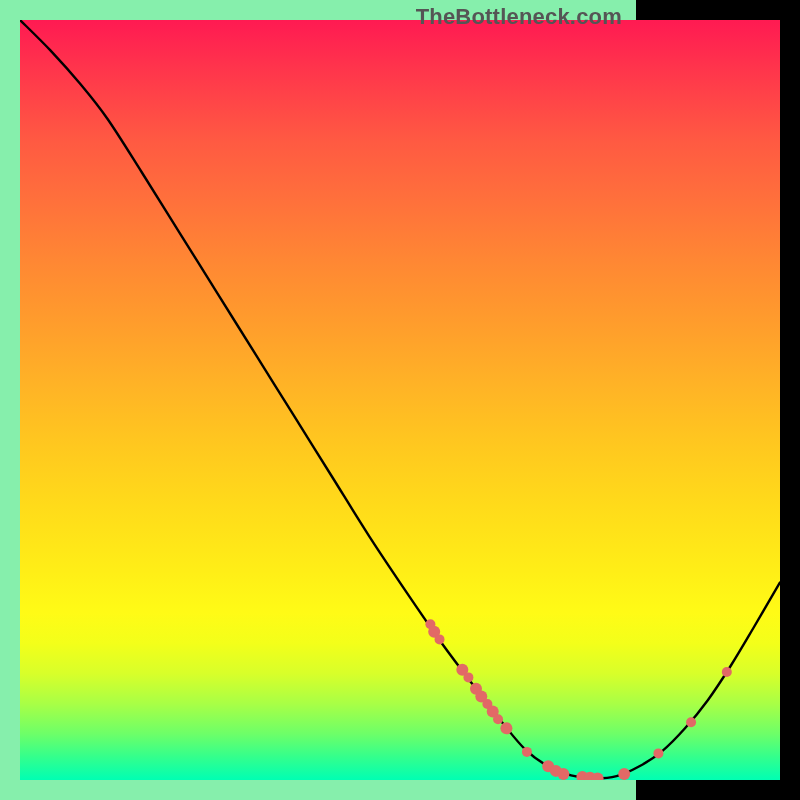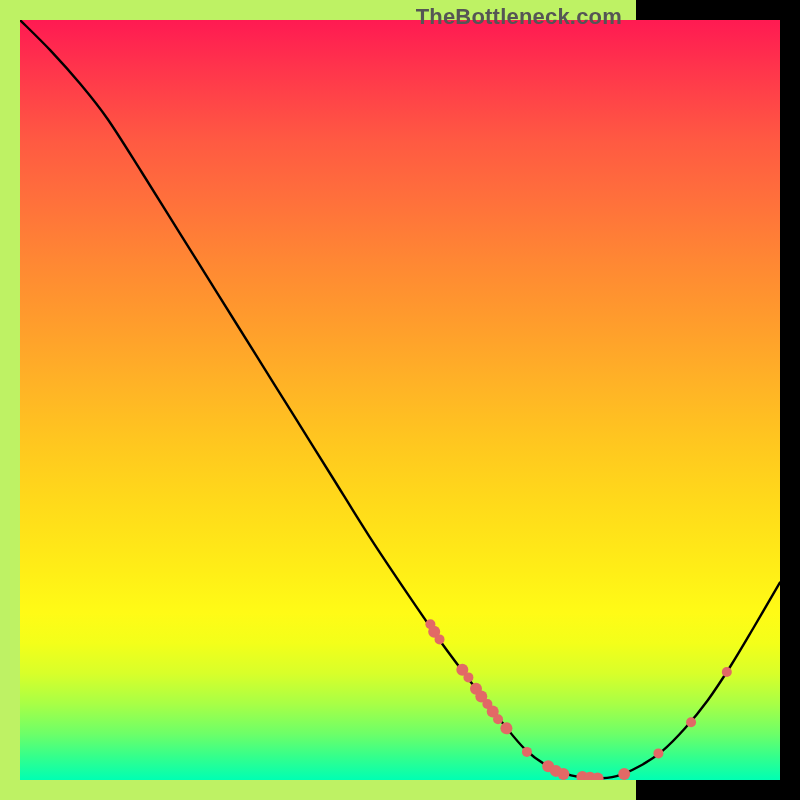--- a/index.html
+++ b/index.html
@@ -7,21 +7,21 @@
     padding: 0;
     width: 800px;
     height: 800px;
     background: #000;
     overflow: hidden;
   }
   .container {
     position: relative;
     width: 636px;
     height: 800px;
-    background: #bef264;
+    background: #86efac;
   }
   .watermark {
     position: absolute;
     top: 4px;
     right: 14px;
     font-family: Arial, Helvetica, sans-serif;
     font-size: 22px;
     font-weight: bold;
     color: #555;
     letter-spacing: 0.2px;

